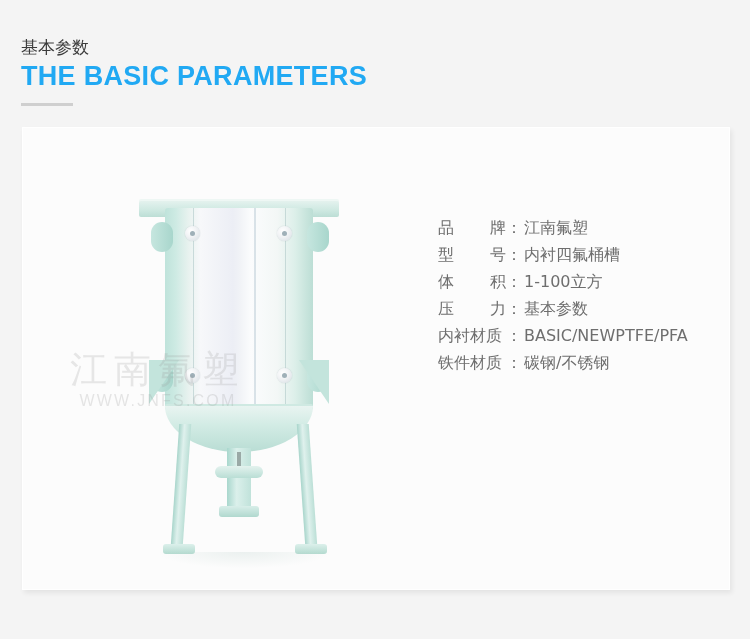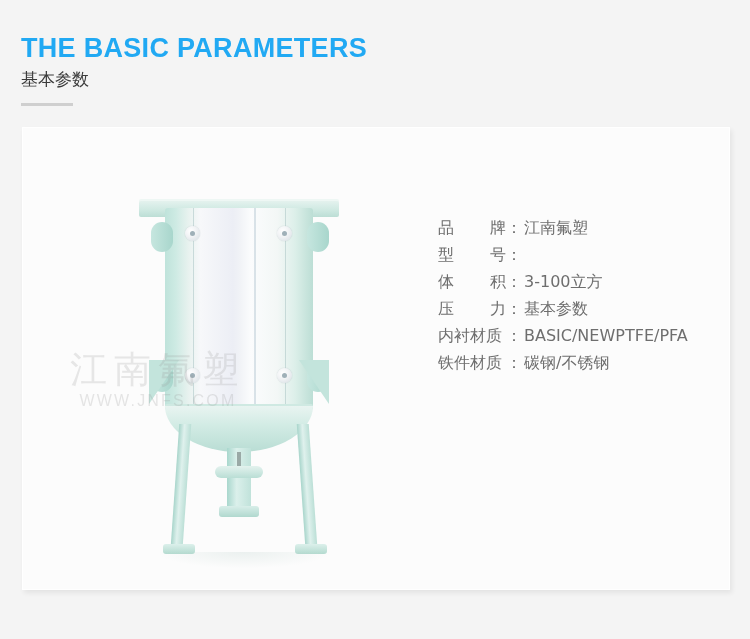--- a/index.html
+++ b/index.html
@@ -318,22 +318,22 @@
     width: 68px;
   }
   .spec-label.spaced span { display: inline-block; }
   .spec-colon { margin-right: 2px; }
   .spec-value { color: #6e6e6e; }
 </style>
 </head>
 <body>
 
 <div id="header">
+  <div id="title-cn">基本参数</div>
   <div id="title-en">THE BASIC PARAMETERS</div>
-  <div id="title-cn">基本参数</div>
   <div id="title-rule"></div>
 </div>
 
 <div id="card">
 
   <div id="product-figure">
     <div class="tank-flange-top-face"></div>
     <div class="tank-flange-top"></div>
 
     <div class="tank-shell"></div>
@@ -385,29 +385,30 @@
       <span class="spec-colon">：</span>
       <span class="spec-value">江南氟塑</span>
     </div>
 
     <div class="spec-row">
       <span class="spec-label spaced">
         <span>型</span>
         <span>号</span>
       </span>
       <span class="spec-colon">：</span>
+      <span class="spec-value">内衬四氟桶槽</span>
     </div>
 
     <div class="spec-row">
       <span class="spec-label spaced">
         <span>体</span>
         <span>积</span>
       </span>
       <span class="spec-colon">：</span>
-      <span class="spec-value"> 3-100立方</span>
+      <span class="spec-value"> 1-100立方</span>
     </div>
 
     <div class="spec-row">
       <span class="spec-label spaced">
         <span>压</span>
         <span>力</span>
       </span>
       <span class="spec-colon">：</span>
       <span class="spec-value">基本参数</span>
     </div>

